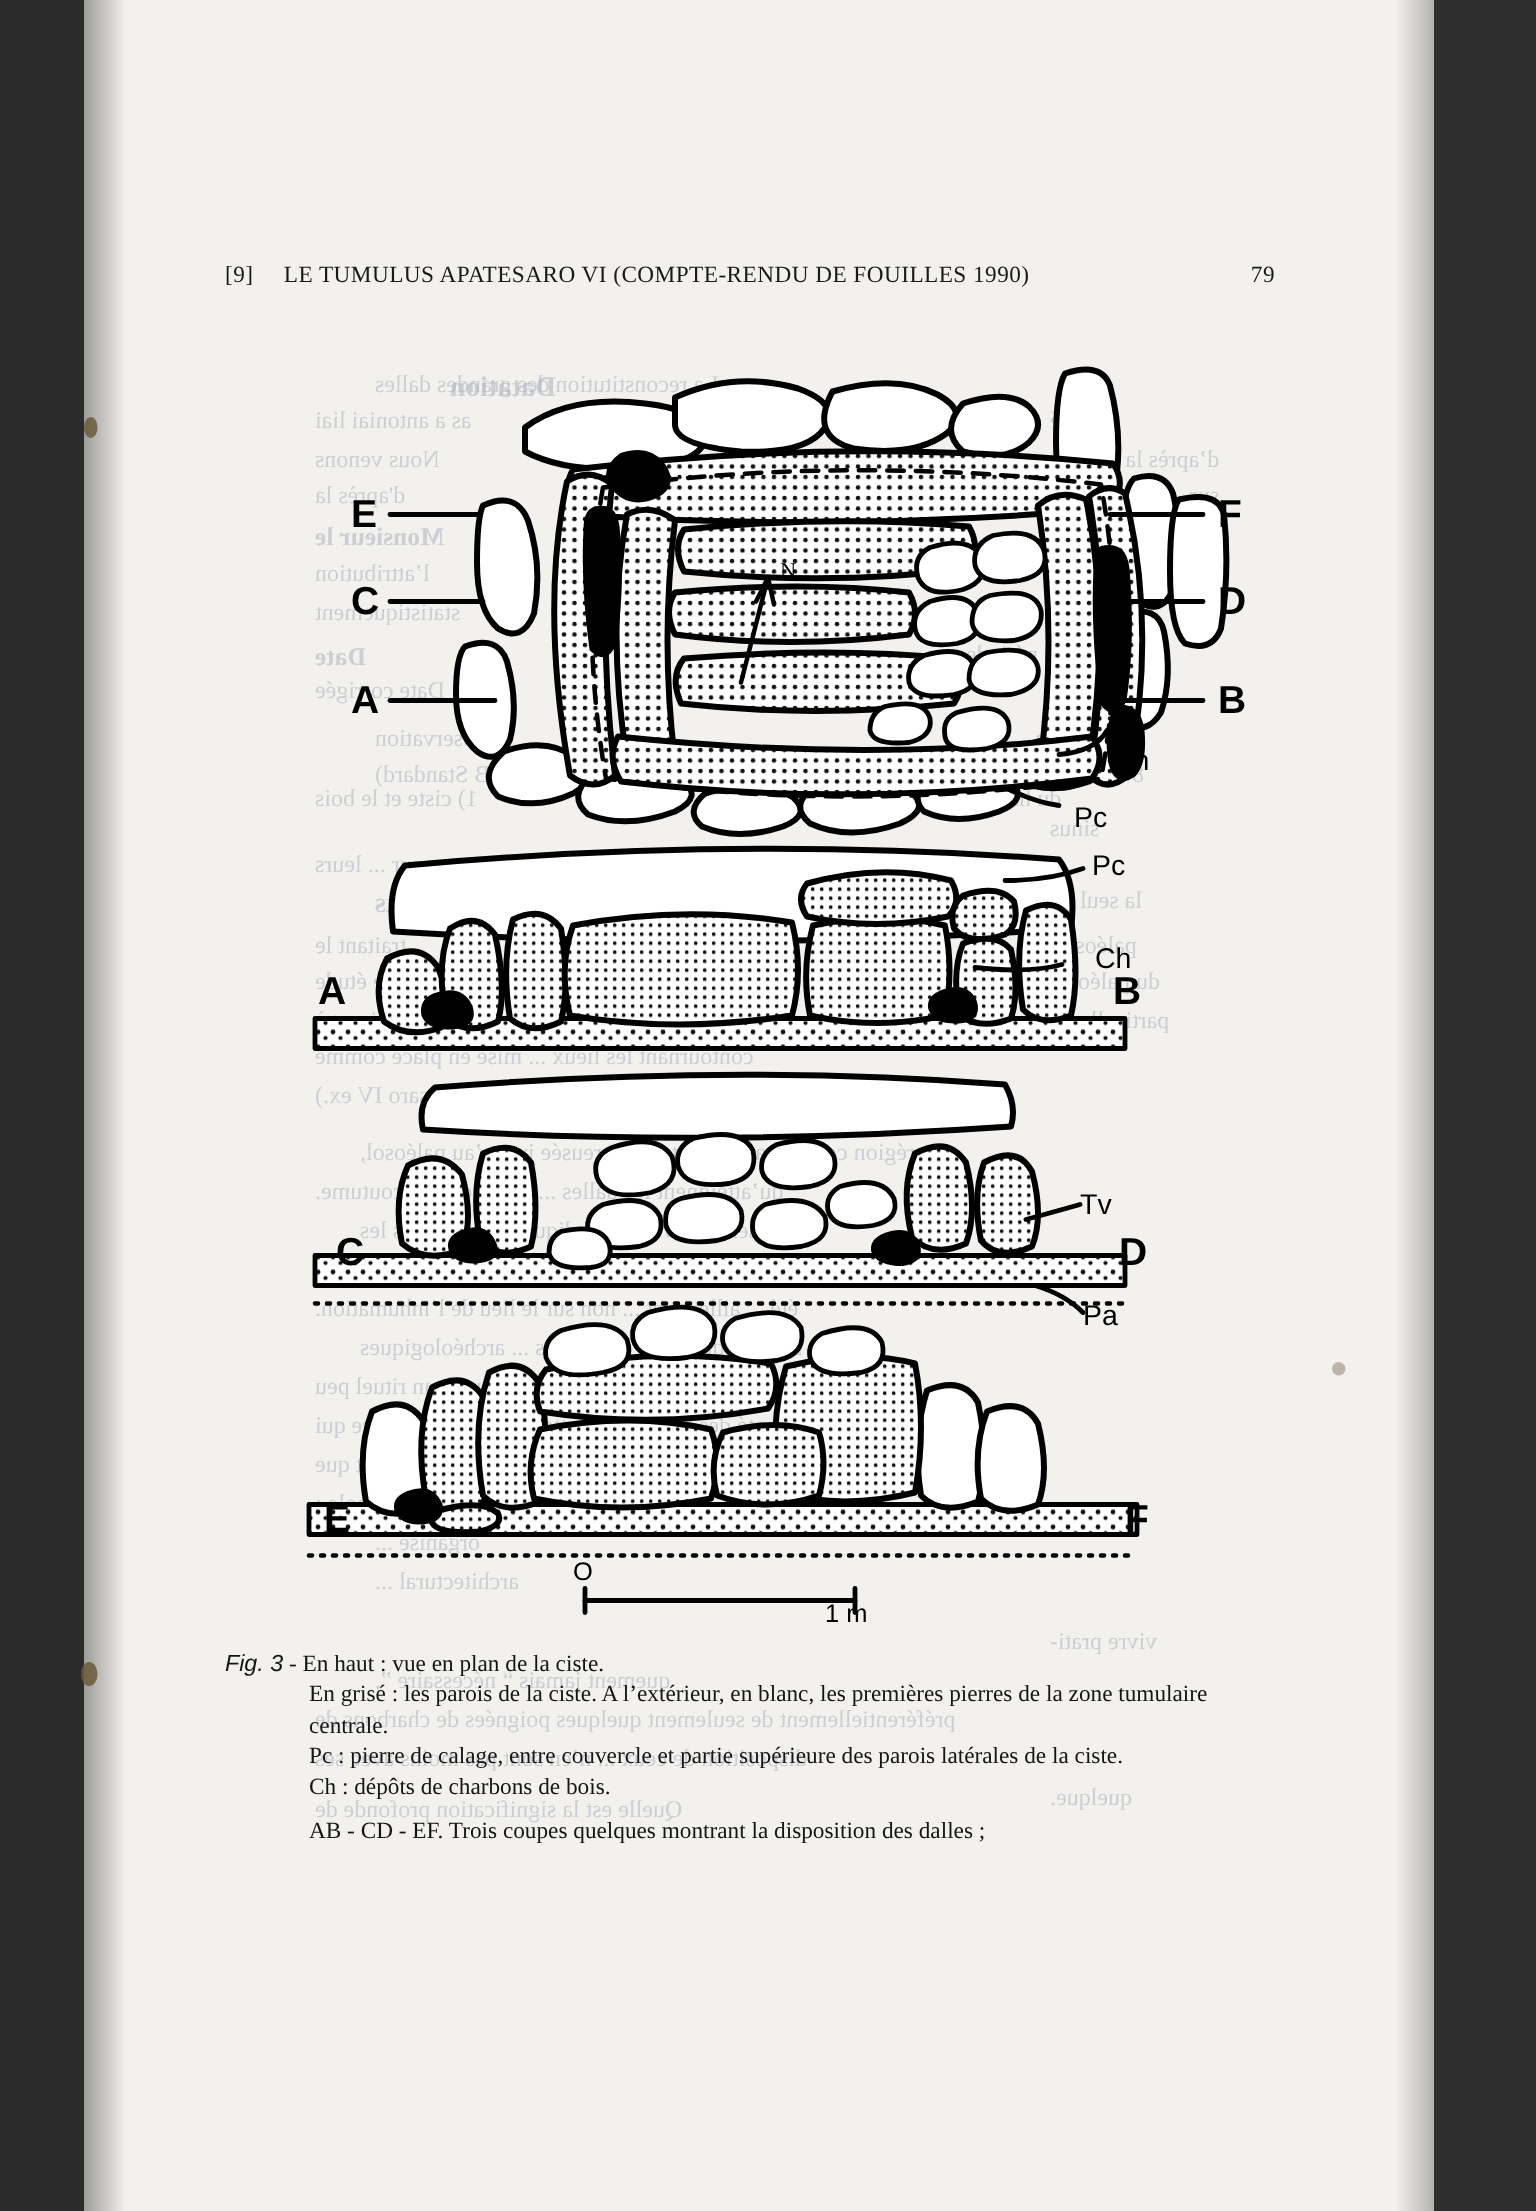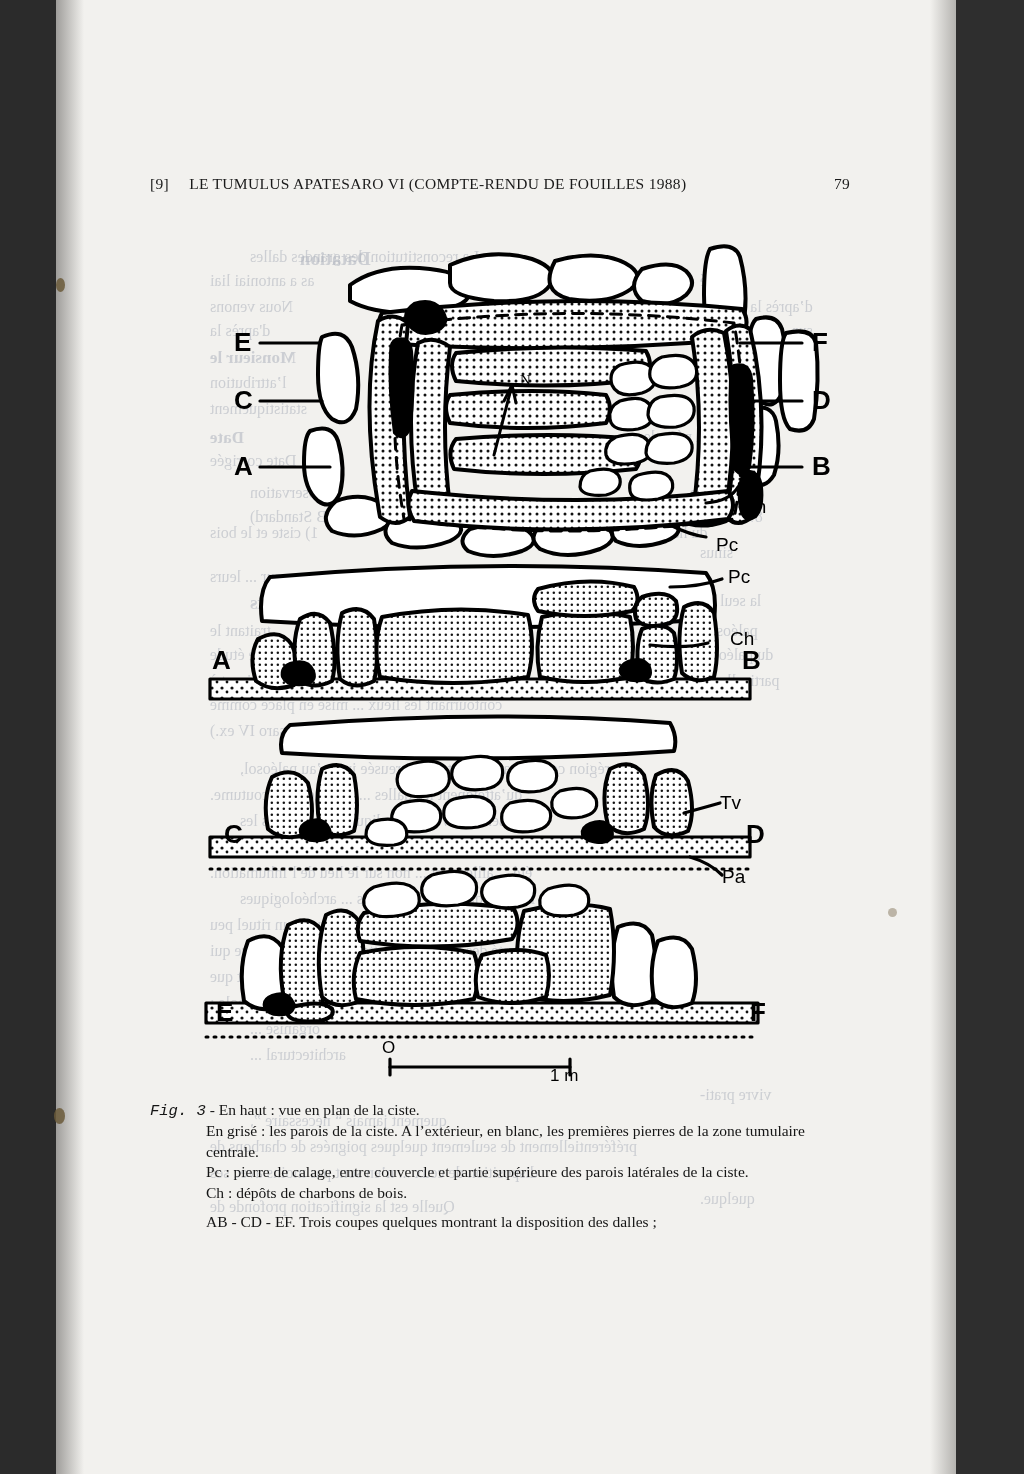--- a/index.html
+++ b/index.html
@@ -101,21 +101,21 @@
     position: absolute;
     left: 150px;
     top: 1100px;
     width: 700px;
     font-size: 15.5px;
     line-height: 1.32;
     color: #151515;
   }
   .fig-caption .lbl {
     font-style: italic;
-    font-family: Liberation Mono, monospace;
+    font-family: Liberation Sans, sans-serif;
   }
   .cap-block { margin-left: 56px; text-indent: 0; }
   .cap-first { margin-left: 0; }
   .cap-gap { height: 9px; }
 </style>
 </head>
 <body>
 
 <div id="page">
 
@@ -181,21 +181,21 @@
       <div class="bleed" style="left: 250px; top: 1112px; font-size: 16px;">quement jamais “ nécessaire ”,</div>
       <div class="bleed" style="left: 210px; top: 1138px; font-size: 16px;">préférentiellement de seulement quelques poignées de charbons de</div>
       <div class="bleed" style="left: 210px; top: 1164px; font-size: 16px;">disposition de ceux ... n’en sont pas moins avec ses</div>
       <div class="bleed" style="left: 700px; top: 1190px; font-size: 16px;">quelque.</div>
       <div class="bleed" style="left: 210px; top: 1198px; font-size: 16px;">Quelle est la signification profonde de</div>
     </div>
 
   <div class="running-head">
     <span class="folio-right">79</span>
     <span class="folio-left">[9]</span>
-    <span>LE TUMULUS APATESARO VI (COMPTE-RENDU DE FOUILLES 1988)</span>
+    <span>LE TUMULUS APATESARO VI (COMPTE-RENDU DE FOUILLES 1990)</span>
   </div>
 
   <div class="figure">
     <svg width="700" height="870" viewBox="0 0 700 870" xmlns="http://www.w3.org/2000/svg">
       <defs>
         <pattern id="dots" width="7" height="7" patternUnits="userSpaceOnUse">
           <rect width="7" height="7" fill="#ffffff"></rect>
           <circle cx="2" cy="2" r="1.5" fill="#111111"></circle>
         </pattern>
         <pattern id="dotsfine" width="6" height="6" patternUnits="userSpaceOnUse">

